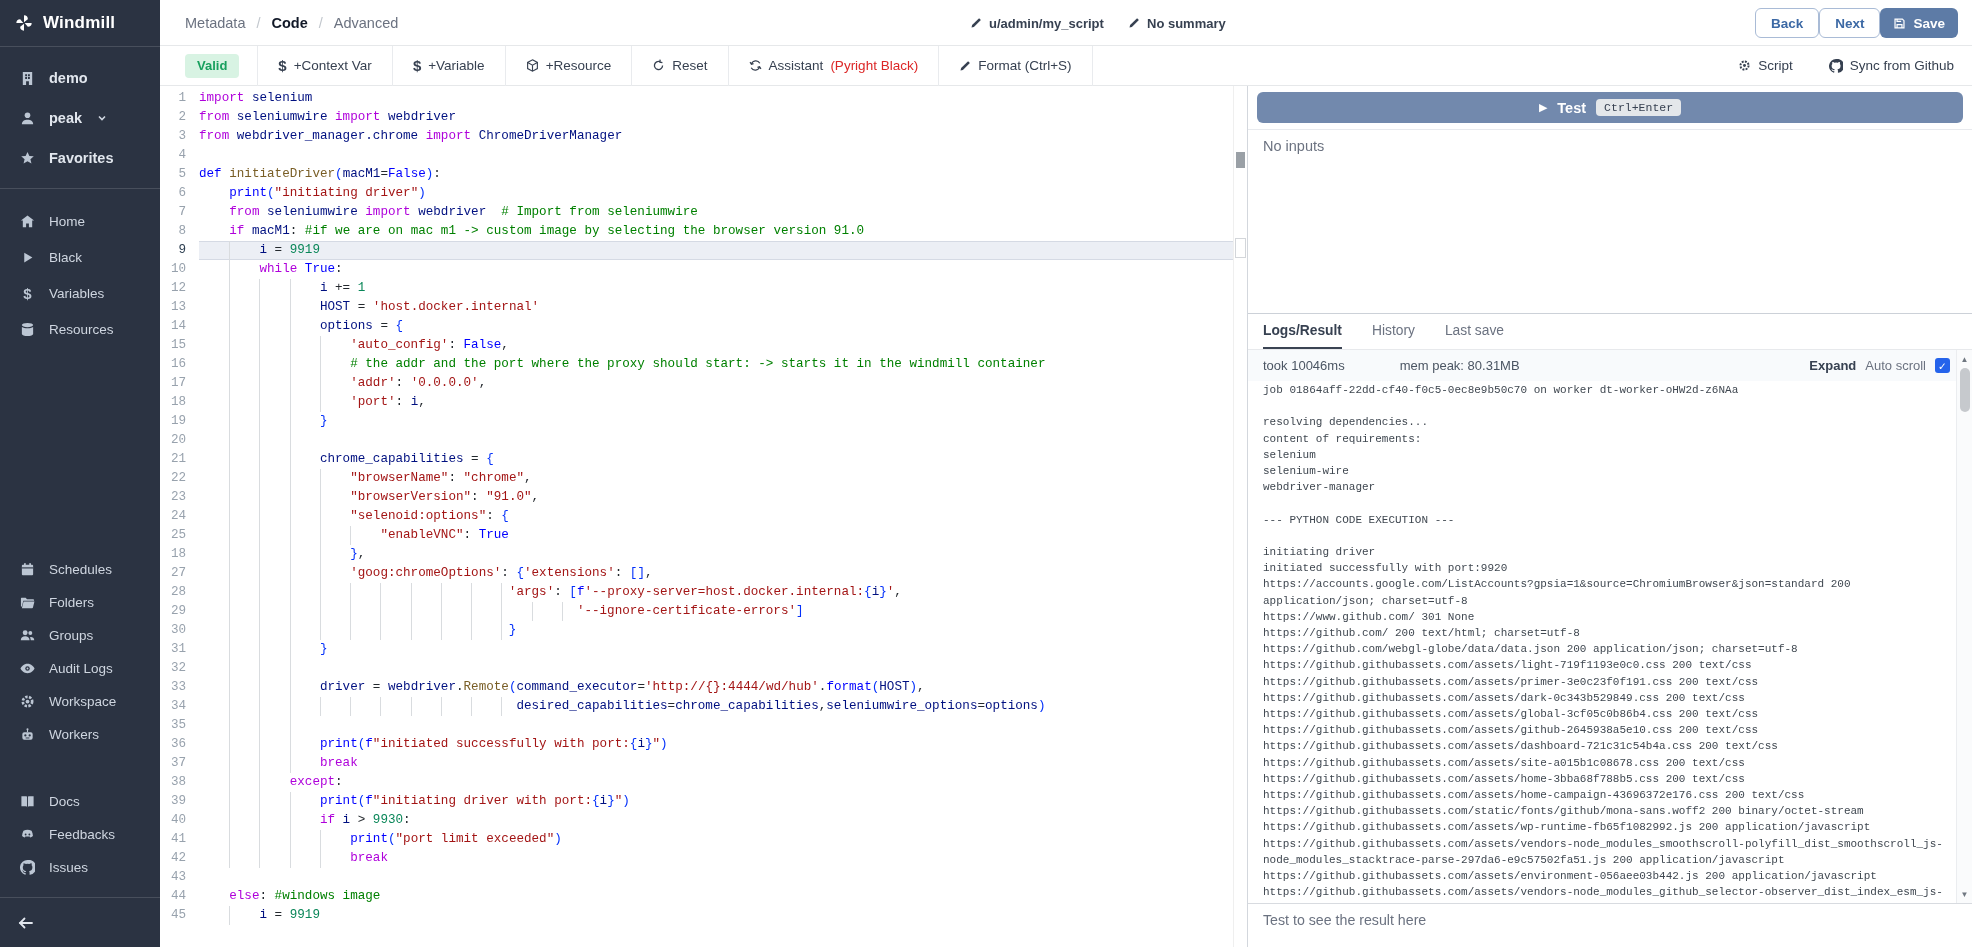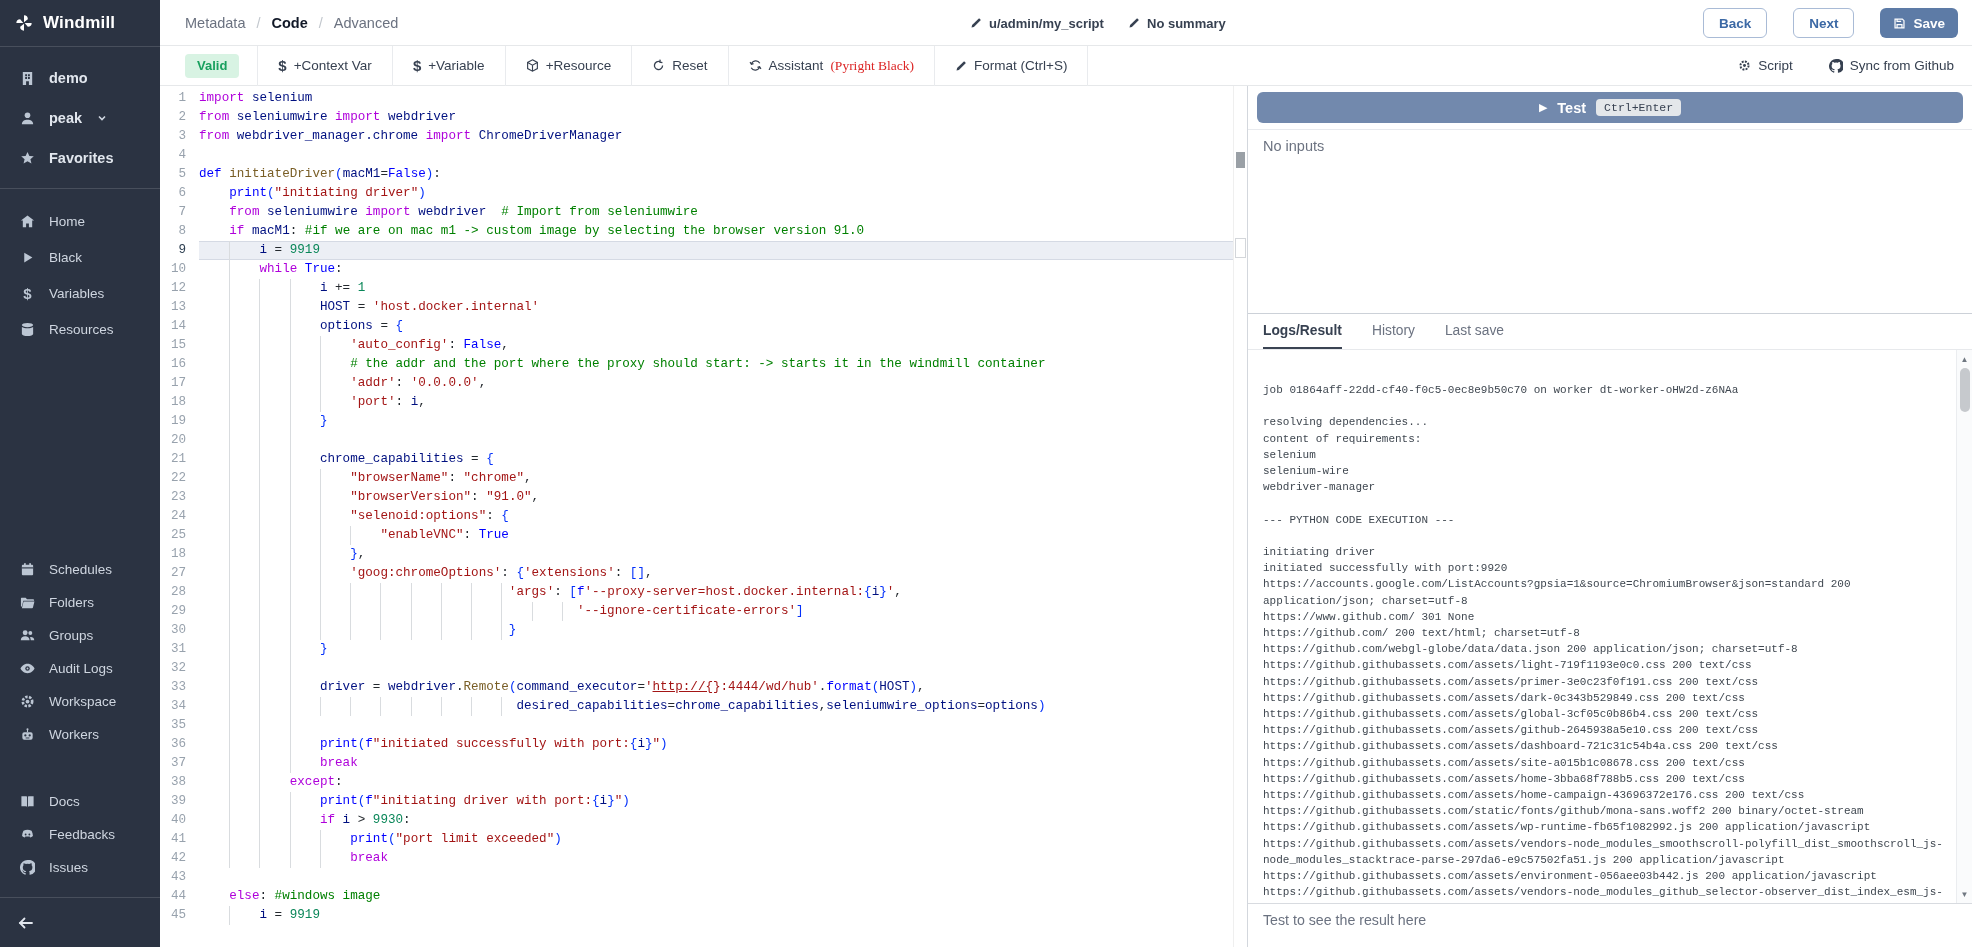--- a/index.html
+++ b/index.html
@@ -20,45 +20,45 @@
   .dollar-glyph { font-weight:700; font-size:15px; line-height:1; color:#bcc6d3; }
   .chev { margin-left:2px; }
 
   
   .main { position:absolute; left:160px; top:0; right:0; height:947px; }
   .topbar { position:relative; height:46px; border-bottom:1px solid #e6e8ea; background:#fff; }
   .tb-tabs { position:absolute; left:25px; top:0; height:46px; display:flex; align-items:center; gap:11px; font-size:14.5px; color:#6b7280; }
   .tb-tabs .sep { color:#c2c7cd; }
   .tb-tabs .active { color:#111827; font-weight:700; }
   .tb-meta { position:absolute; top:0; height:46px; display:flex; align-items:center; gap:7px; font-size:13px; color:#374151; font-weight:600; }
-  .tb-right { position:absolute; right:14px; top:8px; display:flex; gap:26px; }
+  .tb-right { position:absolute; right:14px; top:8px; display:flex; gap:0; }
   .btn-ghost { height:30px; padding:0 15px; border:1px solid #a9bbd6; border-radius:6px; background:#fff; color:#3c69a5; font-size:13.5px; font-weight:700; display:flex; align-items:center; cursor:pointer; }
   .btn-save { height:30px; padding:0 13px; border:none; border-radius:6px; background:#5d7ba6; color:#fff; font-size:13.5px; font-weight:700; display:flex; align-items:center; gap:7px; cursor:pointer; }
 
   
   .toolbar { position:relative; height:40px; border-bottom:1px solid #e6e8ea; background:#fff; display:flex; align-items:center; }
   .valid-pill { margin-left:25px; height:24px; padding:0 12px; background:#d8f3e3; color:#18a05e; border-radius:4px; font-size:13px; font-weight:600; display:flex; align-items:center; }
   .tool-btn { height:40px; padding:0 20px; display:flex; align-items:center; gap:7px; font-size:13.5px; color:#374151; border-right:1px solid #e9ebee; cursor:pointer; white-space:nowrap; }
   .tool-btn:first-of-type { border-left:1px solid #e9ebee; margin-left:18px; }
-  .tool-btn .red { color:#dc2626;font-family:Liberation Serif, serif; }
+  .tool-btn .red { color:#dc2626; }
   .toolbar-right { position:absolute; right:18px; display:flex; gap:36px; }
   .toolbar-right .tool-btn { border:none; padding:0; }
 
   
   .content { position:absolute; top:86px; left:0; right:0; bottom:0; display:flex; }
   .editor { position:relative; width:1087px; height:100%; background:#fff; overflow:hidden; }
   .code-lines { position:absolute; top:3px; left:0; width:1073px; }
   .cl { display:flex; height:19px; font-family:"Liberation Mono","DejaVu Sans Mono",monospace; font-size:12.6px; line-height:19px; }
   .ln { flex:0 0 39px; text-align:right; padding-right:13px; color:#98a2ad; user-select:none; }
   .lc { position:relative; flex:1; white-space:pre; color:#24292e; }
   .cl.active .lc { background:#eceff5; box-shadow: inset 0 1px 0 #d5dae4, inset 0 -1px 0 #d5dae4; }
   .cl.active .ln { color:#2c3e50; }
   .guide { position:absolute; top:0; bottom:0; width:1px; background:#d9dcdf; }
   .tk-k { color:#AF00DB; } .tk-b { color:#0000FF; } .tk-fn { color:#795E26; }
-  .tk-v { color:#001080; } .tk-s { color:#A31515; } .tk-su { color:#A31515; text-decoration:underline; }
+  .tk-v { color:#001080; } .tk-s { color:#A31515; } .tk-su { color:#A31515; }
   .tk-c { color:#008000; } .tk-n { color:#098658;text-align:center; } .tk-o { color:#24292e; } .tk-p { color:#0431FA; }
   .ed-scroll { position:absolute; right:0; top:0; bottom:0; width:14px; background:#fff; border-left:1px solid #efefef; }
   .ed-handle { position:absolute; left:2px; top:66px; width:9px; height:16px; background:#9aa0a6; }
   .ed-ruler { position:absolute; left:1px; top:152px; width:11px; height:20px; background:#fff; border:1px solid #d3d6da; }
 
   
   .rpanel { position:relative; width:725px; height:100%; border-left:1px solid #d3d7dd; background:#fff; }
   .test-btn { position:absolute; left:9px; right:9px; top:6px; height:31px; background:#7289ad; border-radius:6px; border:none; color:#fff; display:flex; align-items:center; justify-content:center; gap:10px; cursor:pointer; }
   .test-btn .play { font-size:11px; }
   .test-btn .lbl { font-size:14.5px; font-weight:700; }
@@ -590,20 +590,29 @@
         </div>
 
         <div class="panel-div" style="top:227px;"></div>
 
         <div class="ptabs">
           <div class="ptab active">Logs/Result</div>
           <div class="ptab">History</div>
           <div class="ptab">Last save</div>
         </div>
 
+        <div class="statusrow">
+          <span class="took">took 10046ms</span>
+          <span class="mem">mem peak: 80.31MB</span>
+          <span class="status-right">
+            <span class="expand">Expand</span>
+            <span class="autoscroll-lbl">Auto scroll</span>
+            <span class="checkbox">✓</span>
+          </span>
+        </div>
 
         <pre class="logs">job 01864aff-22dd-cf40-f0c5-0ec8e9b50c70 on worker dt-worker-oHW2d-z6NAa
 
 resolving dependencies...
 content of requirements:
 selenium
 selenium-wire
 webdriver-manager
 
 --- PYTHON CODE EXECUTION ---

